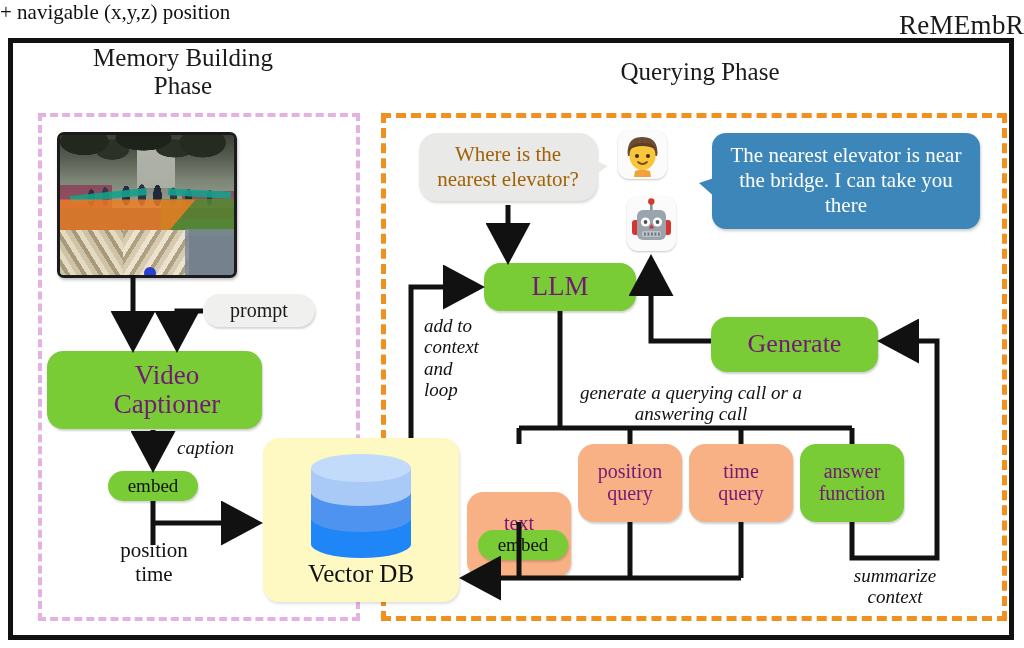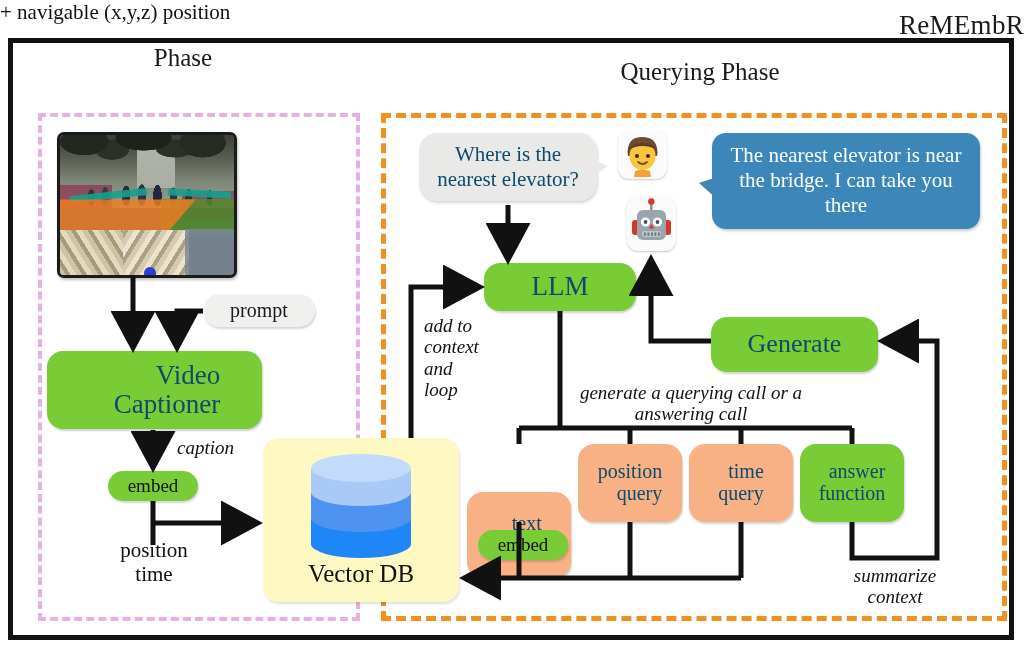--- a/index.html
+++ b/index.html
@@ -38,22 +38,22 @@
     border:4px dashed #e4b2e2;
   }
   #qp-region{
     left:381px;top:113px;width:626px;height:508px;
     border:5px dashed #f0901f;
   }
 
   
   .node{
     position:absolute;box-sizing:border-box;display:flex;
-    align-items:center;justify-content:center;text-align:right;
-    border-radius:16px;color:#0c4a6e;line-height:1.08;
+    align-items:center;justify-content:center;text-align:center;
+    border-radius:16px;color:#701a75;line-height:1.08;
     box-shadow:1px 2px 2px rgba(0,0,0,.18);
   }
   .green{background:#79cc36;}
   .orange{background:#f8b184;}
   .pill{
     position:absolute;box-sizing:border-box;display:flex;
     align-items:center;justify-content:center;text-align:right;
     border-radius:999px;box-shadow:1px 2px 2px rgba(0,0,0,.16);
   }
   .pill.green{background:#79cc36;}
@@ -142,21 +142,21 @@
   #vectordb .label{
     position:absolute;left:0;bottom:14px;width:100%;text-align:center;
     font-size:25px;color:#111;
   }
   #db-icon{position:absolute;left:50%;top:12px;transform:translateX(-50%);}
 
   
   #user-bubble{
     position:absolute;left:419px;top:133px;width:178px;
     background:#e9e9e7;border-radius:18px;padding:9px 11px;
-    font-size:21px;line-height:1.18;text-align:center;color:#0c4a6e;
+    font-size:21px;line-height:1.18;text-align:center;color:#a16207;
     box-shadow:1px 2px 3px rgba(0,0,0,.16);box-sizing:border-box;
   }
   #user-bubble:after{
     content:"";position:absolute;right:-11px;top:26px;
     border-left:16px solid #e9e9e7;border-top:7px solid transparent;
     border-bottom:11px solid transparent;
   }
   #bot-bubble{
     position:absolute;left:712px;top:133px;width:268px;
     background:#3d86ba;border-radius:14px;padding:10px 13px;
@@ -183,20 +183,21 @@
 </head>
 <body>
 
 <div id="root">
 
   <div class="title">ReMEmbR</div>
 
   <div class="frame"></div>
 
   <div class="phase-heading" id="mb-heading">
+    <div>Memory Building</div>
     <div>Phase</div>
   </div>
   <div class="phase-heading" id="qp-heading">Querying Phase</div>
 
   <div class="dashed" id="mb-region"></div>
   <div class="dashed" id="qp-region"></div>
 
   <div id="video-thumb">
     <div class="sky"></div>
     <div class="bldg"></div>

